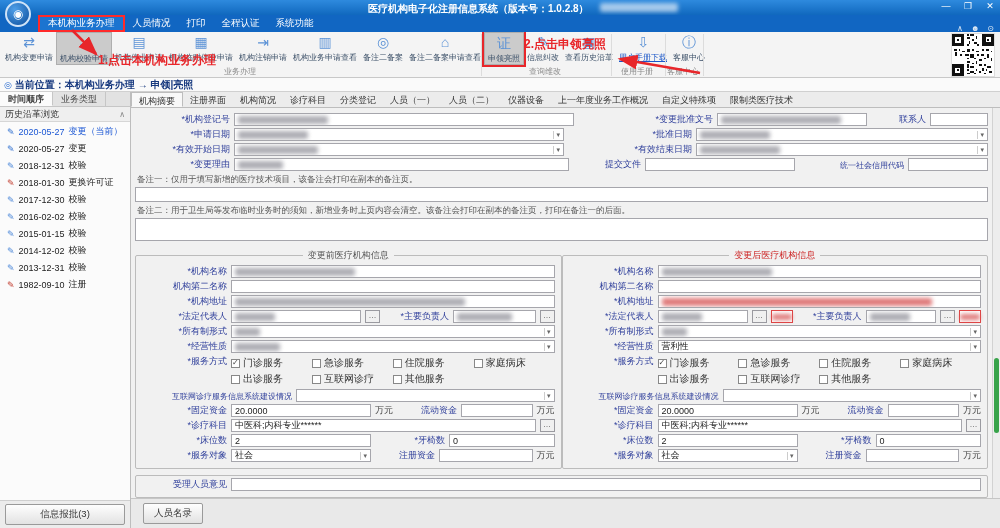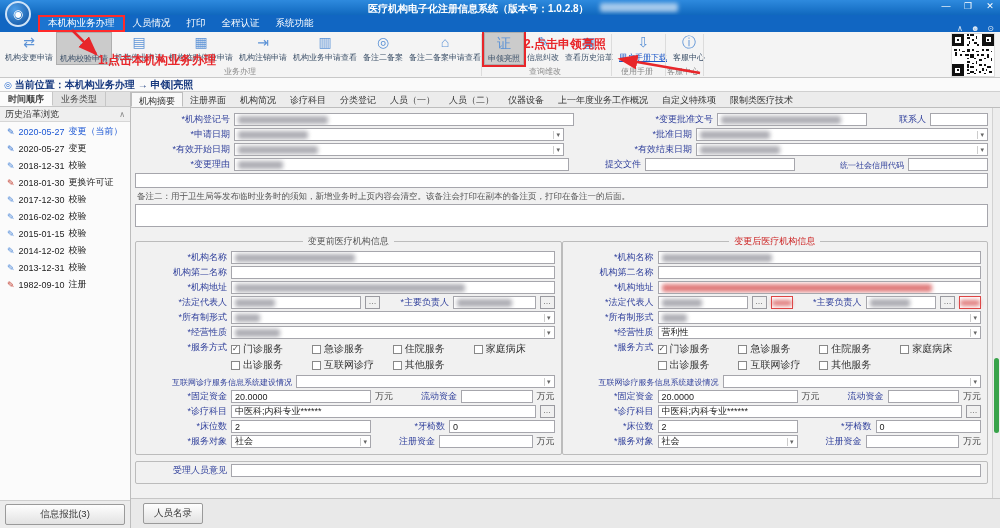--- a/index.html
+++ b/index.html
@@ -422,20 +422,21 @@
       <span class="l w95">*变更理由</span>
       <span class="box w335">
           <i class="bl b45"></i>
         </span>
       <span class="l w68">提交文件</span>
       <span class="box w150"></span>
       <span class="l small w105">统一社会信用代码</span>
       <span class="box f1"></span>
     </div>
 
+    <div class="note">备注一：仅用于填写新增的医疗技术项目，该备注会打印在副本的备注页。</div>
     <div class="ta ta1"></div>
     <div class="note">备注二：用于卫生局等发布临时业务时的须知，新增业务时上页内容会清空。该备注会打印在副本的备注页，打印在备注一的后面。</div>
     <div class="ta ta2"></div>
 
     <div class="panels">
 
       <fieldset class="panel pb">
         <legend>变更前医疗机构信息</legend>
         <div class="r">
             <span class="l w85">*机构名称</span>

